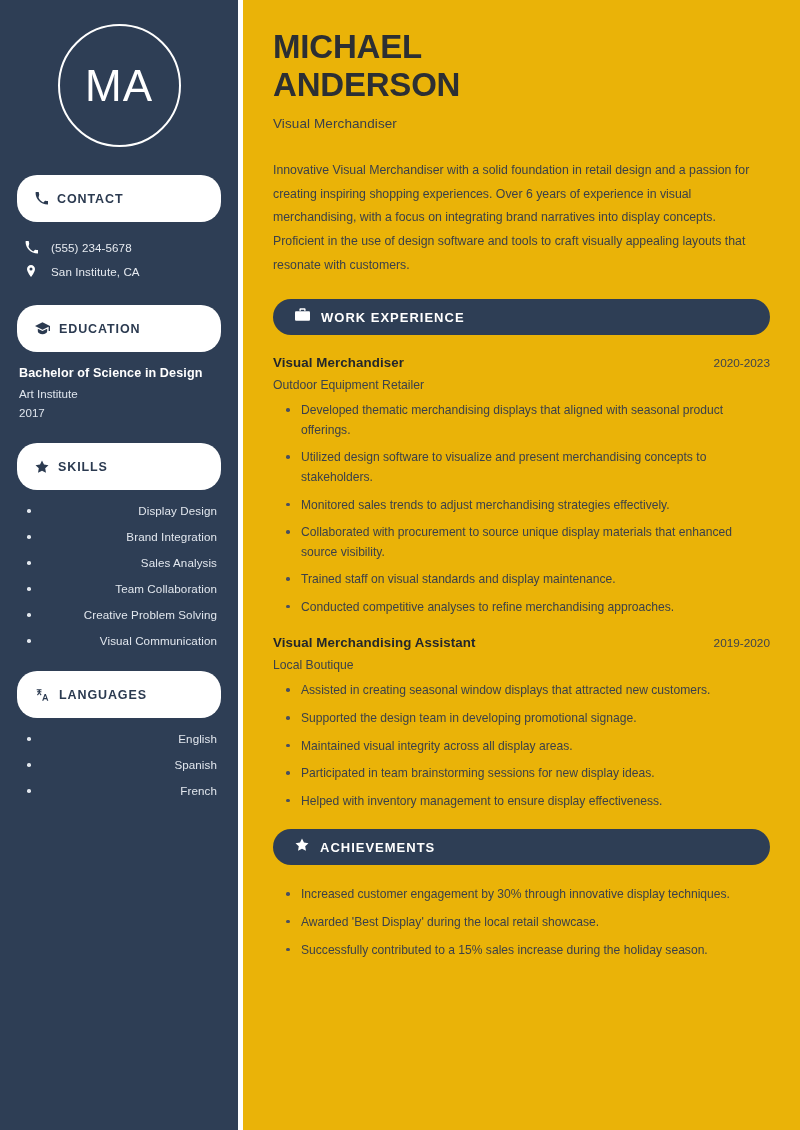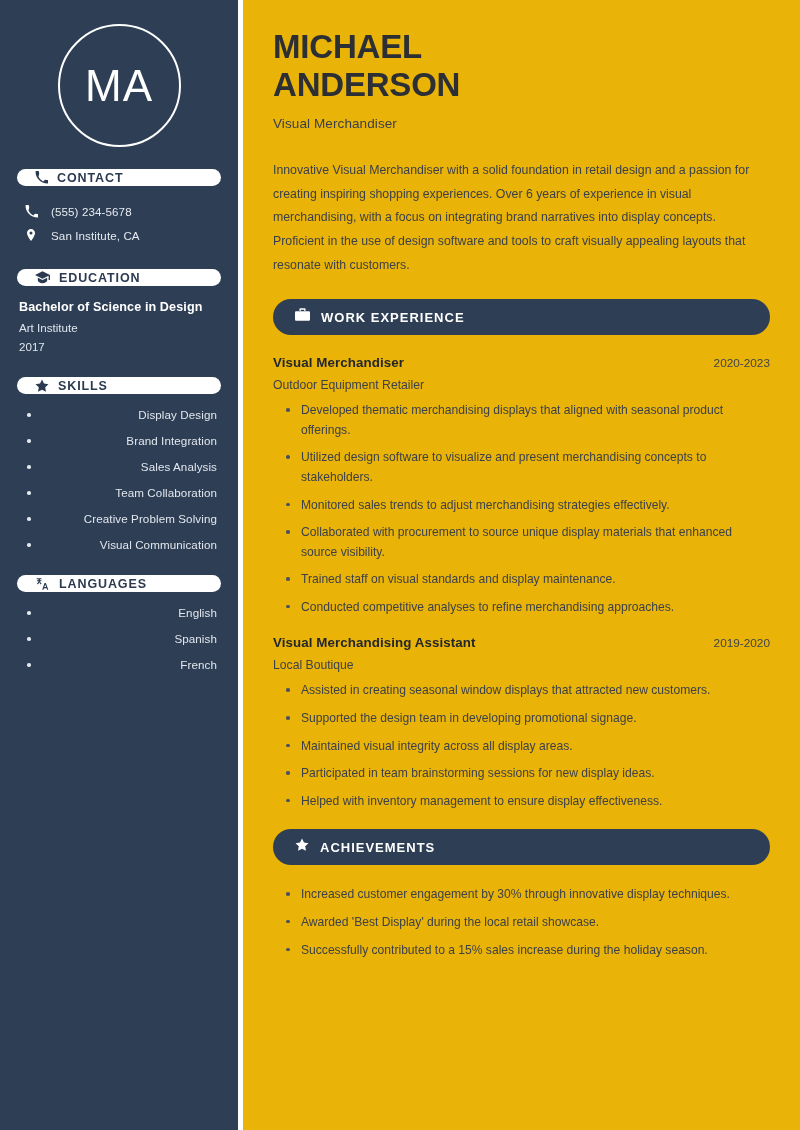--- a/index.html
+++ b/index.html
@@ -31,21 +31,21 @@
   .gutter {
     width: 5px;
     min-width: 5px;
     background: #ffffff;
   }
 
   .avatar-wrap {
     display: flex;
     justify-content: center;
     padding-top: 24px;
-    padding-bottom: 22px;
+    padding-bottom: 28px;
   }
   .avatar {
     width: 123px;
     height: 123px;
     border-radius: 50%;
     border: 2px solid #ffffff;
     display: flex;
     align-items: center;
     justify-content: center;
   }
@@ -54,21 +54,21 @@
     font-weight: 400;
     letter-spacing: 1px;
     color: #ffffff;
     line-height: 1;
   }
 
   .pill {
     background: #ffffff;
     color: #2b3a50;
     border-radius: 20px;
-    height: 17px;
+    height: 47px;
     display: flex;
     align-items: center;
     gap: 9px;
     padding: 0 18px;
     margin-bottom: 14px;
   }
   .pill .pill-label {
     font-size: 12.5px;
     font-weight: 700;
     letter-spacing: 0.9px;

